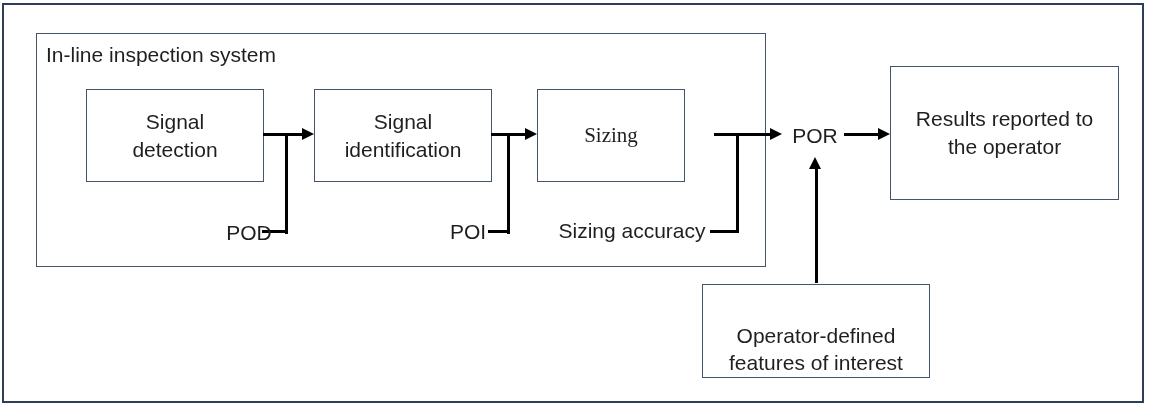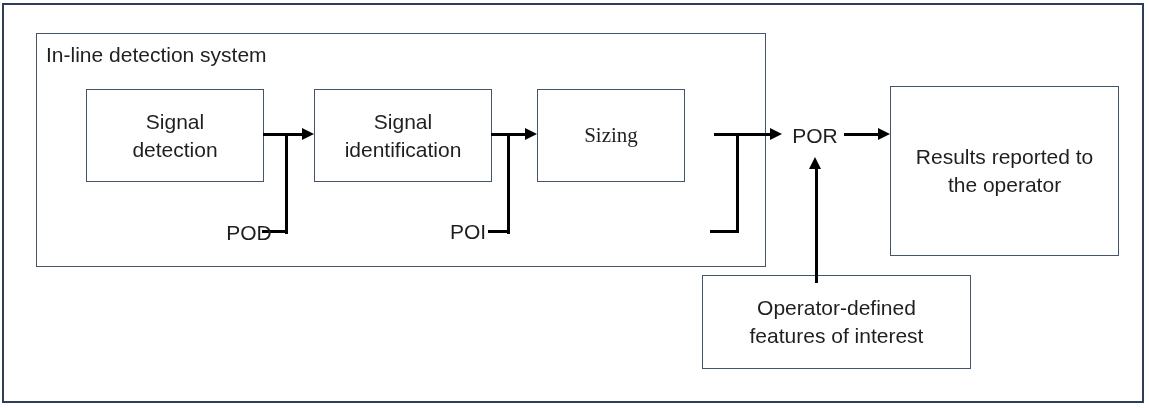--- a/index.html
+++ b/index.html
@@ -39,22 +39,22 @@
     box-sizing:border-box;
     display:flex;align-items:center;justify-content:center;
     text-align:center;
     font-size:21px;line-height:1.32;
     background:var(--background);
   }
   .box span{white-space:pre-line;}
   .box-signal-detection{left:86px;top:89px;width:178px;height:93px;}
   .box-signal-identification{left:314px;top:89px;width:178px;height:93px;}
   .box-sizing{left:537px;top:89px;width:148px;height:93px;font-family:Liberation Serif, serif;}
-  .box-results{left:890px;top:86px;width:229px;height:170px;}
-  .box-operator{left:702px;top:275px;width:269px;height:94px;}
+  .box-results{left:890px;top:66px;width:229px;height:134px;}
+  .box-operator{left:702px;top:284px;width:228px;height:94px;align-items:flex-end;}
   .hline,.vline{position:absolute;background:var(--arrow);}
   .hline{height:3px;}
   .vline{width:3px;}
   .head-right{
     position:absolute;width:0;height:0;
     border-top:6px solid transparent;
     border-bottom:6px solid transparent;
     border-left:12px solid var(--arrow);
   }
   .head-up{
@@ -75,21 +75,21 @@
   .lbl-por{left:815px;top:136px;}
 </style>
 </head>
 <body>
 
 <div class="canvas">
 
   <div class="outer-frame"></div>
 
   <div class="system-box"></div>
-  <div class="system-title">In-line detection system</div>
+  <div class="system-title">In-line inspection system</div>
 
   <div class="box box-signal-detection">
     <span>Signal
 detection</span>
   </div>
   <div class="box box-signal-identification">
     <span>Signal
 identification</span>
   </div>
   <div class="box box-sizing">
@@ -123,15 +123,16 @@
   <div class="hline" style="left:710px;top:230px;width:29px;"></div>
 
   <div class="hline" style="left:844px;top:133px;width:34px;"></div>
   <div class="head-right" style="left:878px;top:128px;"></div>
 
   <div class="vline" style="left:815px;top:169px;height:114px;"></div>
   <div class="head-up" style="left:809px;top:157px;"></div>
 
   <div class="metric-label lbl-pod">POD</div>
   <div class="metric-label lbl-poi">POI</div>
+  <div class="metric-label lbl-sizing-accuracy">Sizing accuracy</div>
   <div class="metric-label lbl-por">POR</div>
 
 </div>
 
 </body></html>

